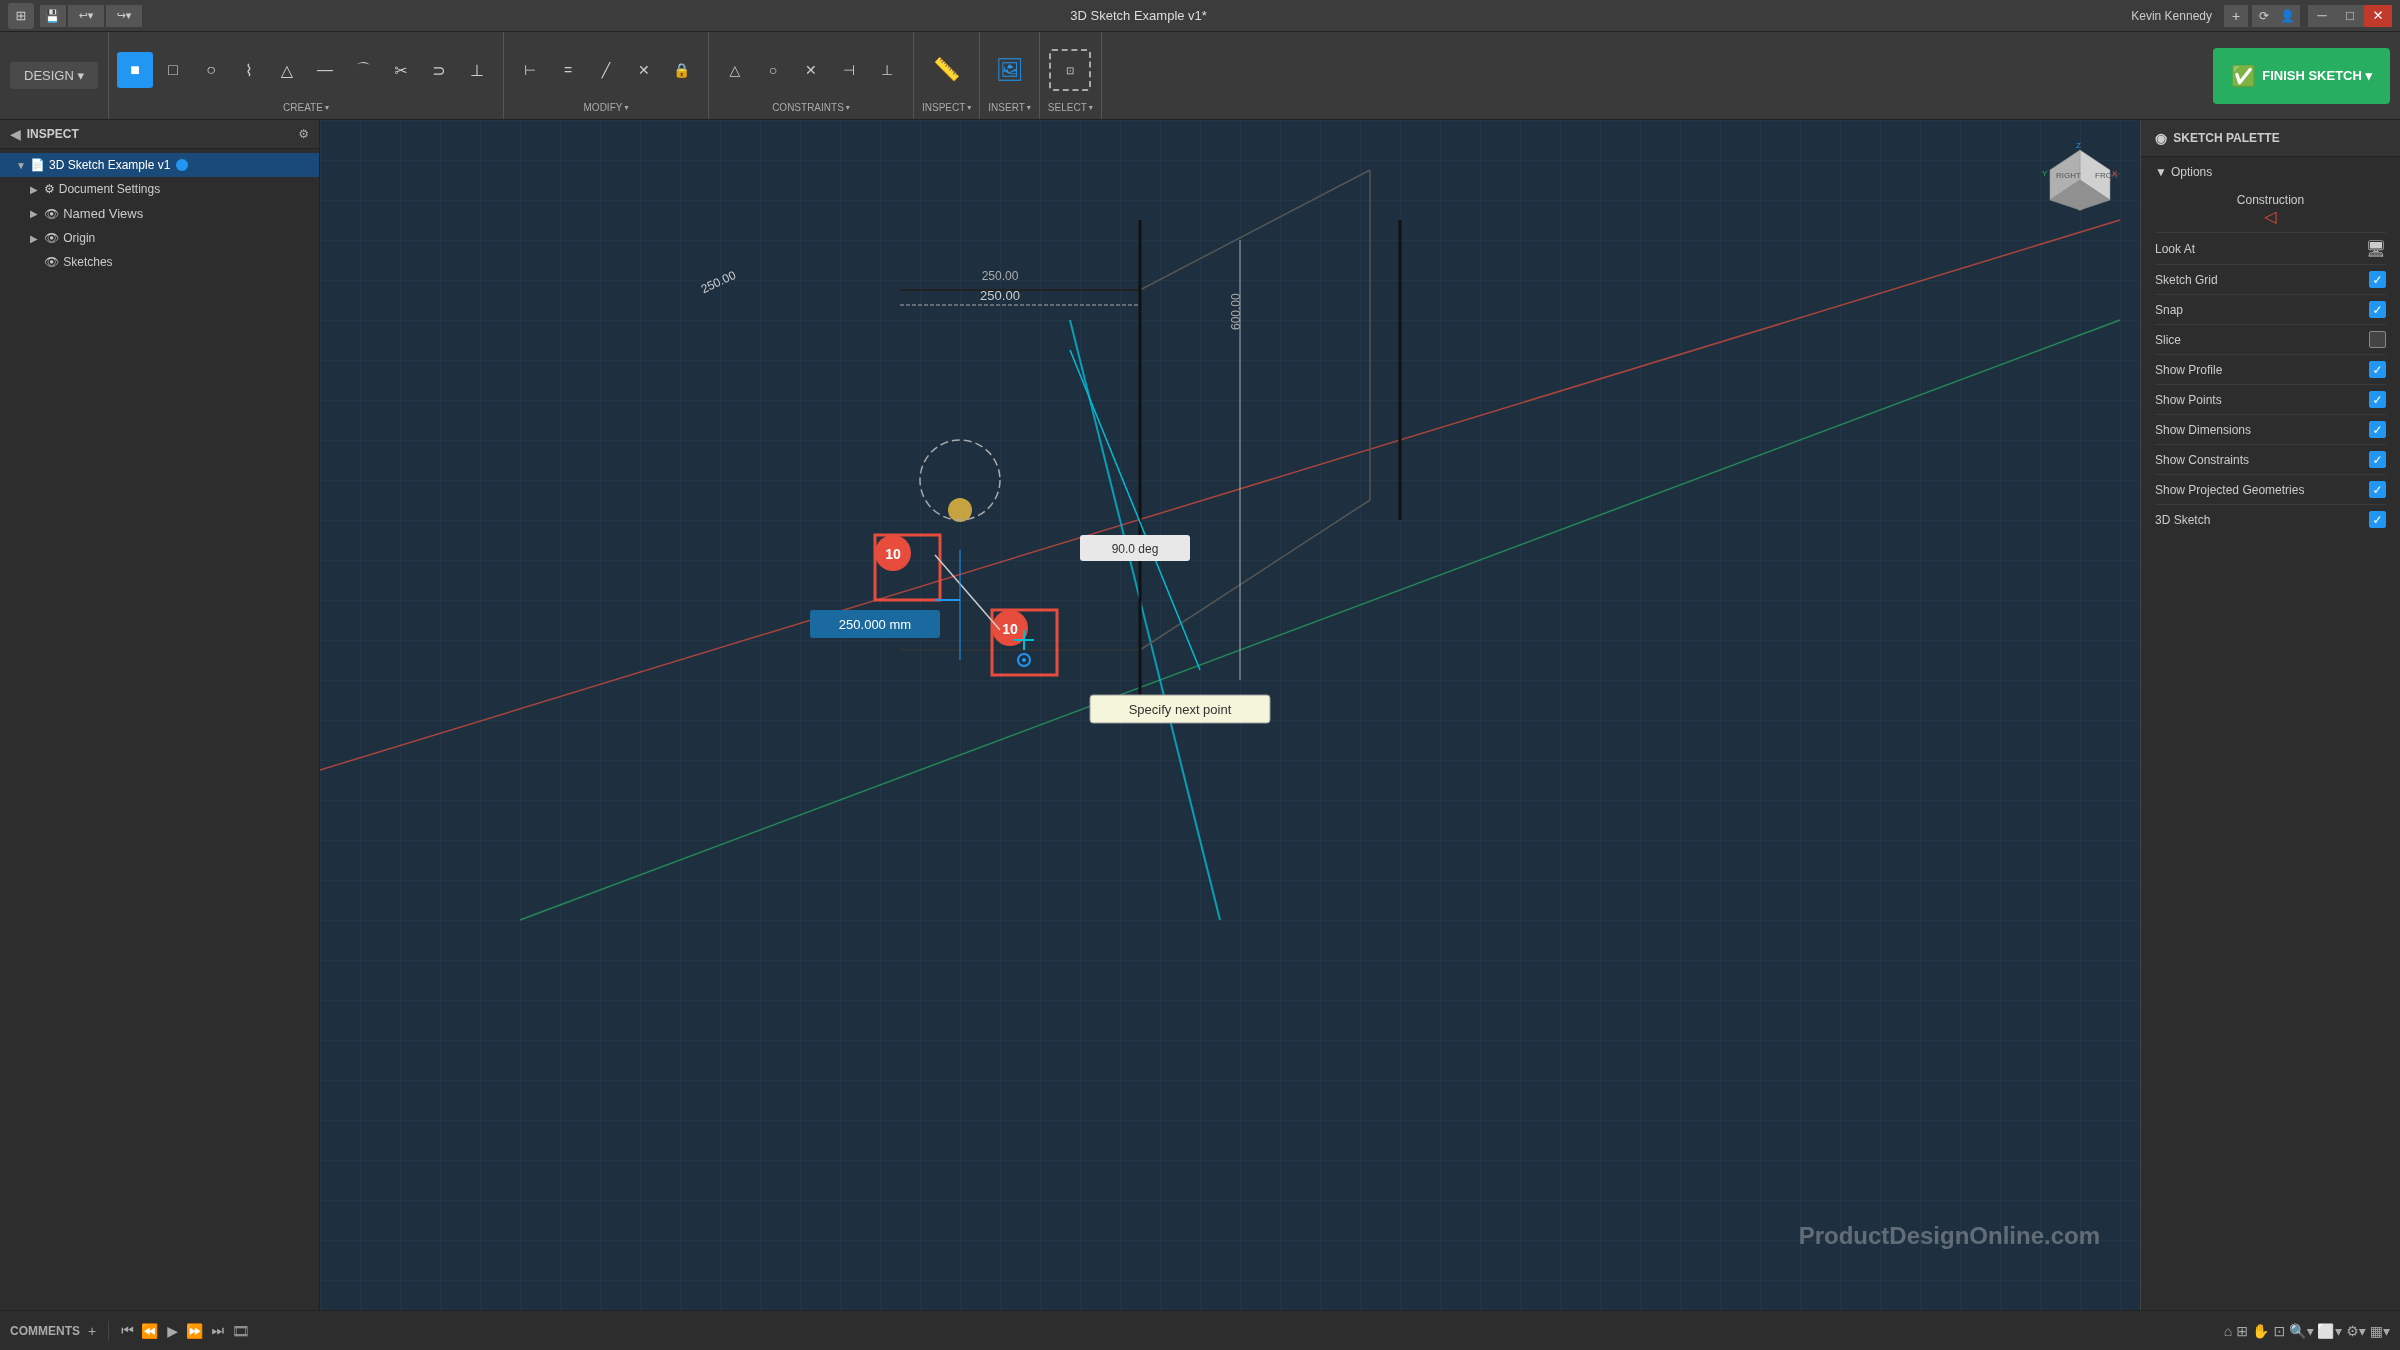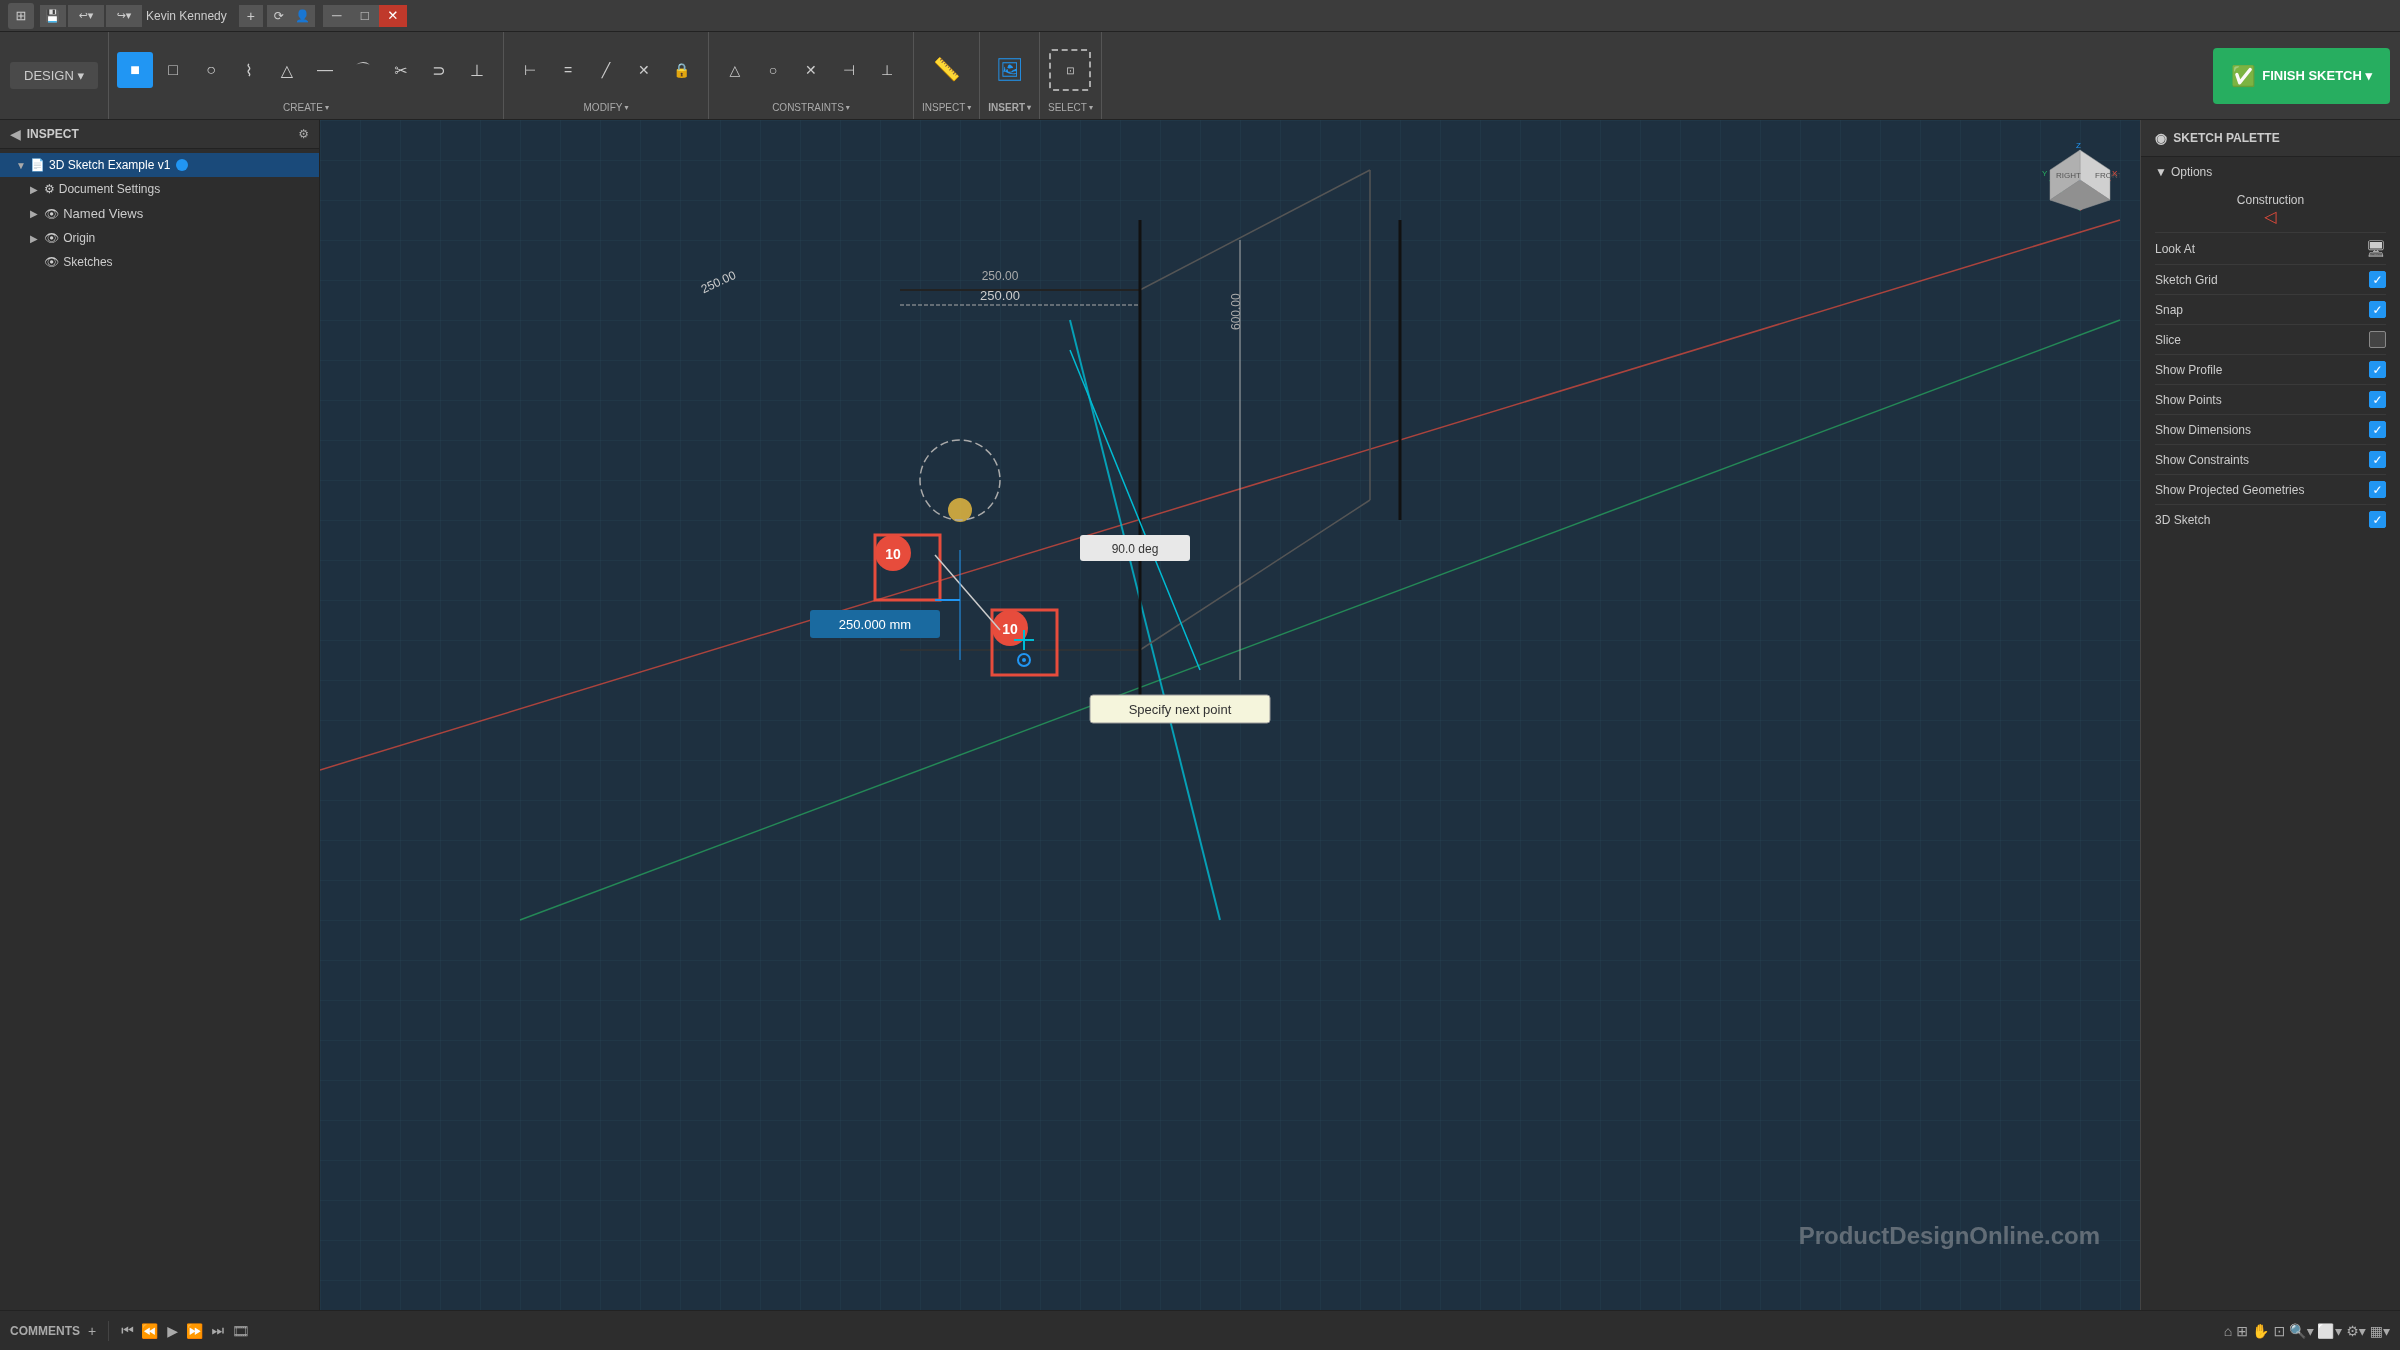--- a/index.html
+++ b/index.html
@@ -22,20 +22,21 @@
 
 <div id="topbar">
   <div style="width:26px;height:26px;background:#555;display:flex;align-items:center;justify-content:center;margin-right:6px;cursor:pointer;border-radius:3px;">
     <span style="font-size:13px;">⊞</span>
   </div>
   <div style="display:flex;gap:2px;margin-right:4px;">
     <button style="width:26px;height:22px;background:#555;border:none;color:#ccc;cursor:pointer;font-size:12px;">💾</button>
     <button style="width:36px;height:22px;background:#555;border:none;color:#ccc;cursor:pointer;font-size:11px;">↩▾</button>
     <button style="width:36px;height:22px;background:#555;border:none;color:#ccc;cursor:pointer;font-size:11px;">↪▾</button>
   </div>
+  <div style="flex:1;text-align:center;font-size:13px;color:#ddd;display:flex;align-items:center;justify-content:center;gap:8px;">3D Sketch Example v1*</div>
   <div style="font-size:12px;color:#ccc;margin-right:12px;">Kevin Kennedy</div>
   <button style="width:24px;height:22px;background:#555;border:none;color:#ccc;font-size:14px;cursor:pointer;margin-right:4px;">+</button>
   <button style="width:24px;height:22px;background:#555;border:none;color:#ccc;font-size:12px;cursor:pointer;">⟳</button>
   <button style="width:24px;height:22px;background:#555;border:none;color:#ccc;font-size:12px;cursor:pointer;">👤</button>
   <button style="width:28px;height:22px;background:#555;border:none;color:#ccc;cursor:pointer;margin-left:8px;">─</button>
   <button style="width:28px;height:22px;background:#555;border:none;color:#ccc;cursor:pointer;">□</button>
   <button style="width:28px;height:22px;background:#c0392b;border:none;color:#fff;cursor:pointer;">✕</button>
 </div>
 
 <div style="display:flex;align-items:stretch;height:88px;background:#3a3a3a;border-bottom:1px solid #222;">
@@ -87,21 +88,21 @@
     <div style="display:flex;gap:2px;flex:1;align-items:center;">
       <button style="width:42px;height:42px;background:transparent;border:none;color:#ccc;cursor:pointer;border-radius:3px;font-size:22px;">📏</button>
     </div>
     <div style="font-size:10px;color:#aaa;display:flex;align-items:center;gap:2px;cursor:pointer;">INSPECT <span style="font-size:8px;">▾</span></div>
   </div>
 
   <div style="display:flex;flex-direction:column;align-items:center;justify-content:space-between;padding:6px 8px;border-right:1px solid #555;height:100%;">
     <div style="display:flex;gap:2px;flex:1;align-items:center;">
       <button style="width:42px;height:42px;background:transparent;border:none;color:#2196F3;cursor:pointer;border-radius:3px;font-size:22px;">🖼</button>
     </div>
-    <div style="font-size:10px;color:#aaa;display:flex;align-items:center;gap:2px;cursor:pointer;font-weight:bold;">INSERT <span style="font-size:8px;">▾</span></div>
+    <div style="font-size:10px;color:#aaa;display:flex;align-items:center;gap:2px;cursor:pointer;">INSERT <span style="font-size:8px;">▾</span></div>
   </div>
 
   <div style="display:flex;flex-direction:column;align-items:center;justify-content:space-between;padding:6px 8px;border-right:1px solid #555;height:100%;">
     <div style="display:flex;gap:2px;flex:1;align-items:center;">
       <button style="width:42px;height:42px;background:transparent;border:none;color:#ccc;cursor:pointer;border-radius:3px;border:2px dashed #aaa;font-size:10px;display:flex;align-items:center;justify-content:center;">⊡</button>
     </div>
     <div style="font-size:10px;color:#aaa;display:flex;align-items:center;gap:2px;cursor:pointer;">SELECT <span style="font-size:8px;">▾</span></div>
   </div>
 
   <div style="display:flex;align-items:center;padding:0 10px;margin-left:auto;">

